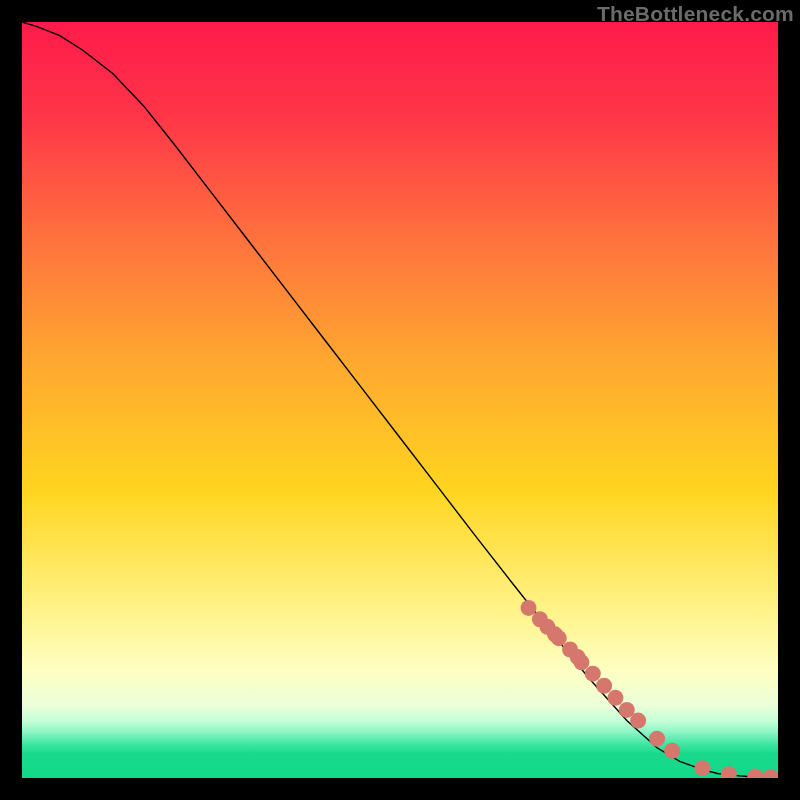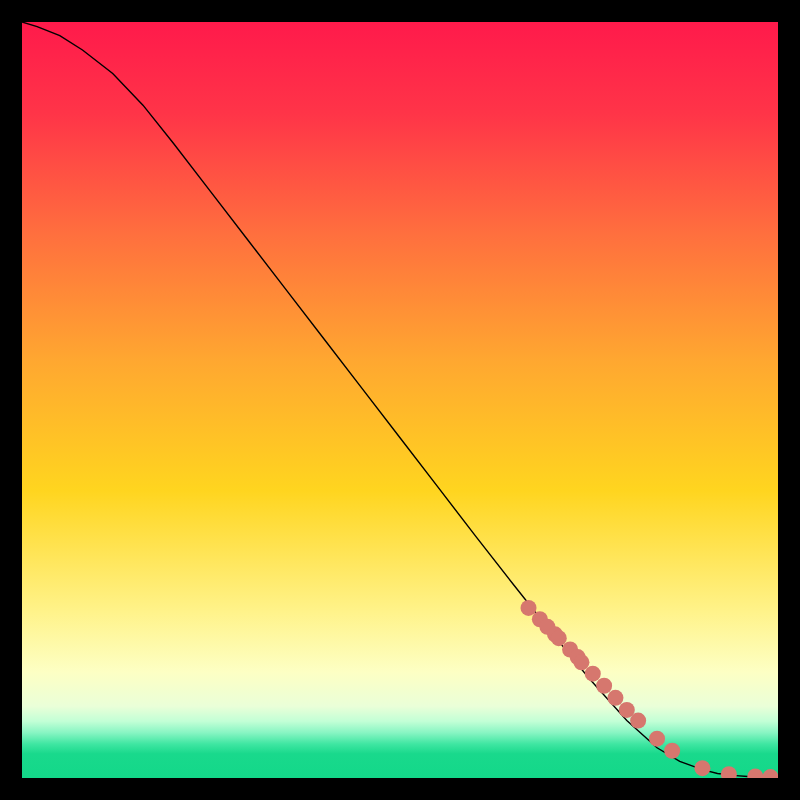--- a/index.html
+++ b/index.html
@@ -76,13 +76,14 @@
         <circle cx="604.80" cy="687.96" r="8" fill="#d6776e"></circle>
         <circle cx="616.14" cy="698.54" r="8" fill="#d6776e"></circle>
         <circle cx="635.04" cy="716.69" r="8" fill="#d6776e"></circle>
         <circle cx="650.16" cy="728.78" r="8" fill="#d6776e"></circle>
         <circle cx="680.40" cy="746.17" r="8" fill="#d6776e"></circle>
         <circle cx="706.86" cy="752.22" r="8" fill="#d6776e"></circle>
         <circle cx="733.32" cy="754.49" r="8" fill="#d6776e"></circle>
         <circle cx="748.44" cy="755.09" r="8" fill="#d6776e"></circle>
       </g>
   </svg>
+  <div class="watermark">TheBottleneck.com</div>
 </div>
 
 </body></html>

